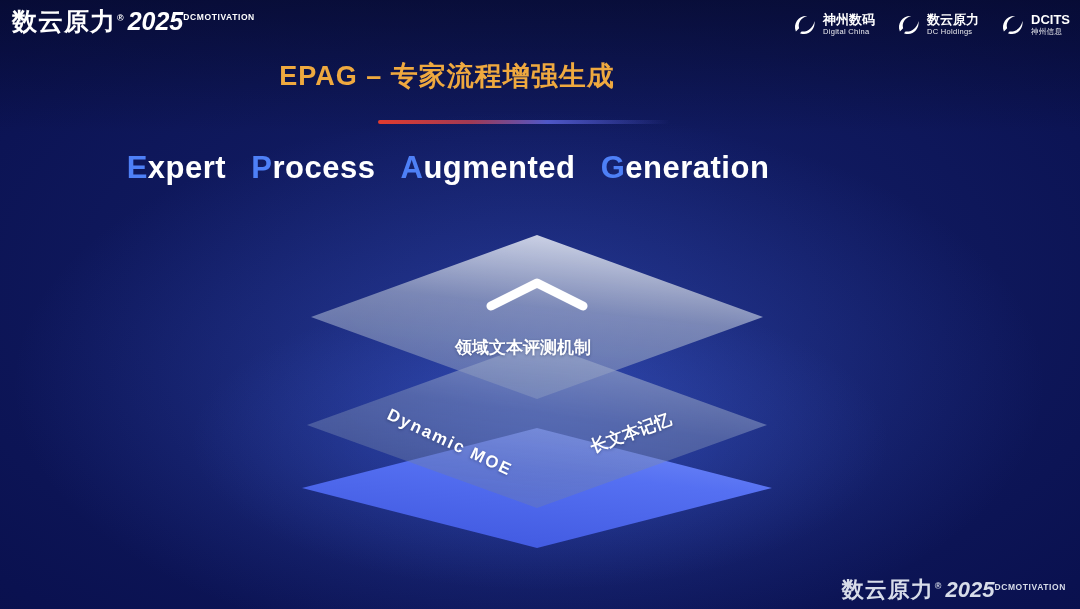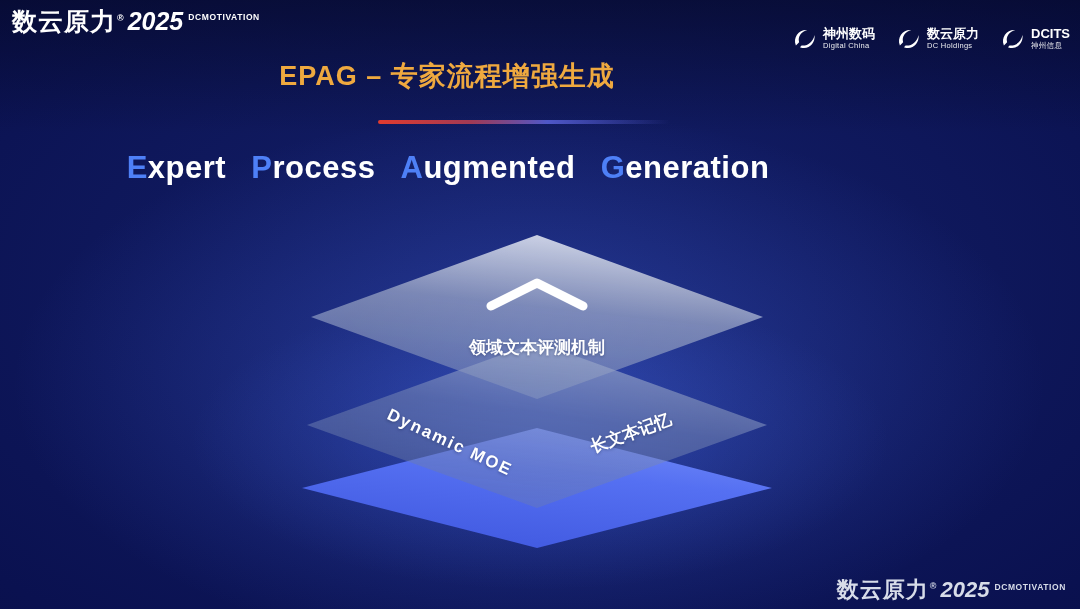--- a/index.html
+++ b/index.html
@@ -6,37 +6,37 @@
   .slide {
     position:relative; width:1080px; height:609px; overflow:hidden;
     font-family:"Liberation Sans","DejaVu Sans",sans-serif;
     color:#ffffff;
     background:
       linear-gradient(180deg, rgba(4,6,28,0.50) 0%, rgba(4,6,28,0) 22%),
       radial-gradient(ellipse 760px 400px at 49% 63%, rgba(70,105,235,0.40), rgba(70,105,235,0) 68%),
       radial-gradient(ellipse 1400px 820px at 50% 48%, #15216b 0%, #0a1150 52%, #05092e 100%);
   }
   
-  .brand { position:absolute; display:flex; align-items:flex-start; gap:5px; white-space:nowrap; }
+  .brand { position:absolute; display:flex; align-items:flex-start; white-space:nowrap; }
   .brand-main { font-weight:bold; font-size:25px; letter-spacing:1px; line-height:1; }
   .brand-reg { font-size:9px; vertical-align:super; margin:0 1px; }
   .brand-year { font-style:italic; font-weight:bold; margin-left:2px; letter-spacing:0; }
   .brand-sub { display:flex; flex-direction:row; font-size:8.5px; font-weight:bold; letter-spacing:0.6px; line-height:1.1; padding-top:4px; }
   .brand-tl { left:12px; top:9px; }
   .brand-br { right:14px; bottom:8px; color:#d7dce9; }
   .brand-br .brand-main { font-size:22px; }
 
   
   .live-label { position:absolute; left:12px; top:58px; font-size:21px; font-weight:bold; letter-spacing:0.5px; }
   .page-title { position:absolute; left:0; top:58px; width:894px; text-align:center; font-size:27px; font-weight:bold; color:#efa93f; letter-spacing:1px; }
   .title-divider { position:absolute; left:378px; top:120px; width:292px; height:4px; border-radius:2px;
     background:linear-gradient(90deg,#e23b2e 0%,#a03a55 32%,#4f57c8 58%,rgba(60,90,220,0) 100%); }
 
   
-  .partners { position:absolute; right:10px; top:12px; display:flex; gap:20px;margin-top:14px; }
+  .partners { position:absolute; right:10px; top:12px; display:flex; gap:20px; }
   .partner { display:flex; align-items:center; gap:6px; }
   .partner svg { width:26px; height:26px; display:block; }
   .partner-text { display:flex; flex-direction:column; line-height:1.15; }
   .partner-name { font-size:13px; font-weight:bold; }
   .partner-sub { font-size:7.5px; opacity:0.92; letter-spacing:0.3px; }
 
   
   .english-title { position:absolute; left:0; top:150px; width:896px; text-align:center; font-size:31px; font-weight:600; letter-spacing:0.5px; }
   .english-title .word { margin:0 8px; }
   .english-title .initial { color:#4e80f7; }
@@ -48,21 +48,21 @@
     filter:drop-shadow(0 10px 24px rgba(2,6,40,0.45)); }
   .layer-top { left:311px; top:235px; width:452px; height:164px; z-index:3;
     background:linear-gradient(186deg, rgba(245,248,253,0.92) 0%, rgba(205,218,242,0.55) 45%, rgba(150,170,215,0.38) 100%); }
   .layer-mid { left:307px; top:342px; width:460px; height:166px; z-index:2;
     background:linear-gradient(188deg, rgba(215,228,248,0.55) 6%, rgba(165,185,225,0.38) 45%, rgba(120,140,190,0.30) 100%); }
   .layer-bottom { left:302px; top:428px; width:470px; height:120px; z-index:1;
     background:linear-gradient(186deg, #7b93fa 0%, #5570f2 40%, #3d55dd 100%); }
   .chevron { position:absolute; left:484px; top:274px; z-index:5; }
   .diagram-label { position:absolute; z-index:5; font-weight:bold; font-size:17px; color:#ffffff;
     text-shadow:0 1px 3px rgba(10,20,60,0.35); }
-  .label-top { left:455px; top:336px; width:164px; text-align:center; }
+  .label-top { left:455px; top:336px; width:164px; text-align:left; }
   .label-bottom { left:455px; top:511px; width:164px; text-align:center; }
   .label-moe { left:388px; top:404px; transform:rotate(25deg); transform-origin:0 50%; font-weight:600; letter-spacing:2px; }
   .label-memory { left:591px; top:436px; transform:rotate(-20deg); transform-origin:0 50%; }
 </style>
 </head>
 <body>
 
 <div class="slide">
 
   <div class="brand brand-tl">

